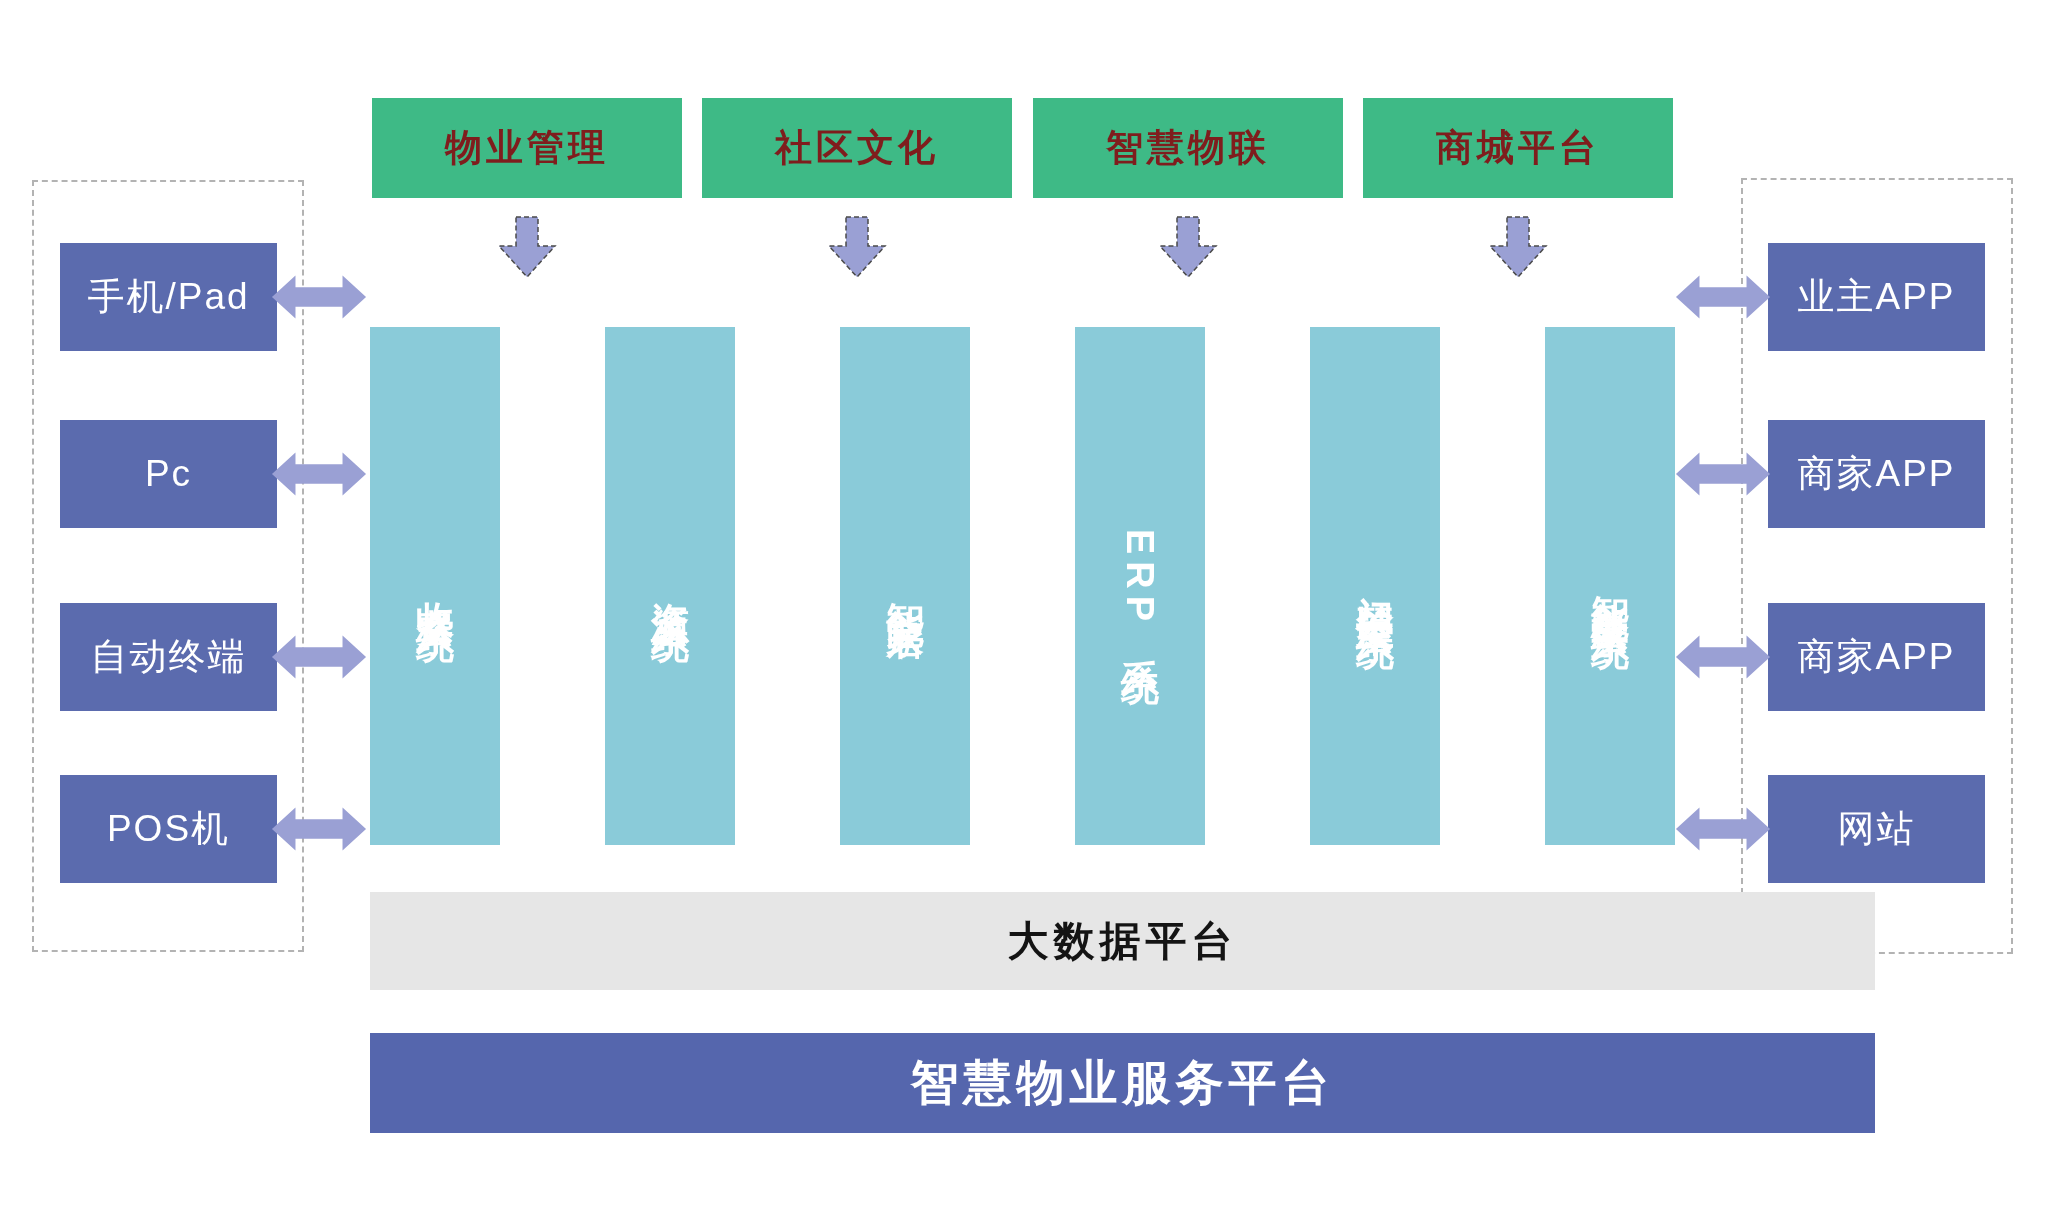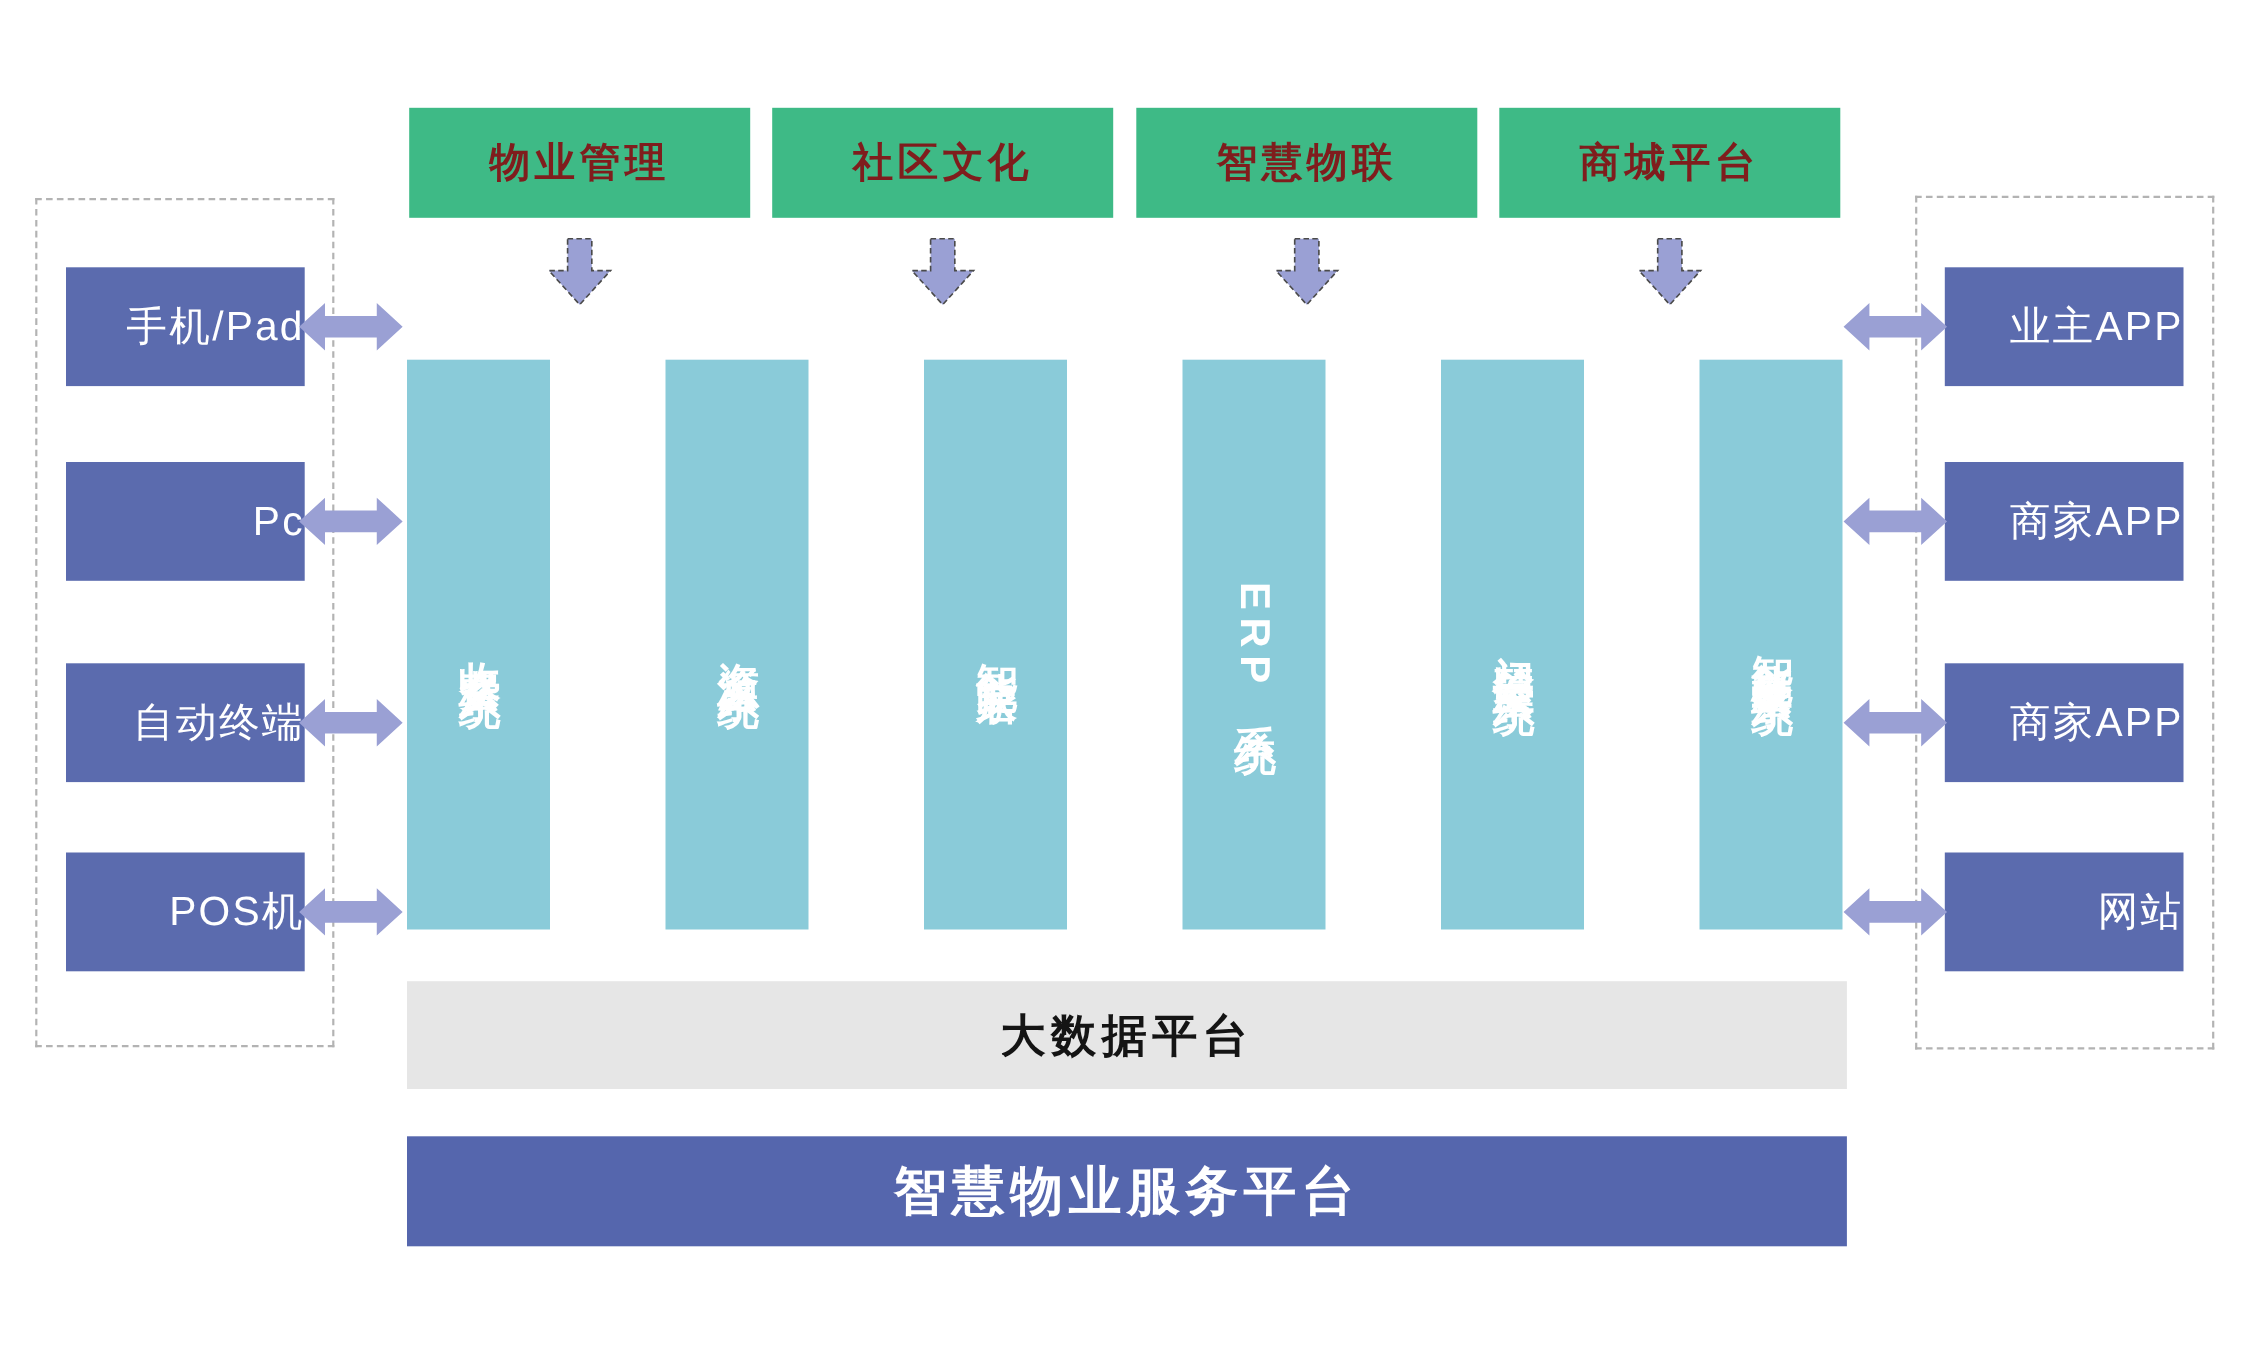--- a/index.html
+++ b/index.html
@@ -31,29 +31,29 @@
   .c1{left:370px}.c2{left:605px}.c3{left:840px}.c4{left:1075px}.c5{left:1310px}.c6{left:1545px}
   .v-label{
     writing-mode:vertical-rl;text-orientation:mixed;
     color:#fff;font-size:38px;font-weight:bold;letter-spacing:7px;line-height:1;
   }
   .dash-group{position:absolute;border:2px dashed var(--dash);background:transparent;}
   .dash-left{left:32px;top:180px;width:268px;height:768px;}
   .dash-right{left:1741px;top:178px;width:268px;height:772px;}
   .side-box{
     position:absolute;width:217px;height:108px;background:var(--box-purple);
-    color:#fff;font-size:37px;display:flex;align-items:center;justify-content:flex-end;letter-spacing:2px;
+    color:#fff;font-size:37px;display:flex;align-items:center;justify-content:center;letter-spacing:2px;
   }
   .lb{left:60px}.rb{left:1768px}
   .r1{top:243px}.r2{top:420px}.r3{top:603px}.r4{top:775px}
   .h-arrow{position:absolute;width:98px;height:64px;z-index:3;}
   .hal{left:270px}.har{left:1674px}
   .ha1{top:265px}.ha2{top:442px}.ha3{top:625px}.ha4{top:797px}
   .bar{
-    position:absolute;left:370px;width:1309px;display:flex;align-items:center;justify-content:center;
+    position:absolute;left:370px;width:1505px;display:flex;align-items:center;justify-content:center;
     font-weight:bold;letter-spacing:5px;
   }
   .bar-gray{top:892px;height:98px;background:var(--gray-bar);color:#141414;font-size:41px;}
   .bar-purple{top:1033px;height:100px;background:var(--bar-purple);color:#fff;font-size:48px;}
 </style>
 </head>
 <body>
 
 <div class="canvas">
 

